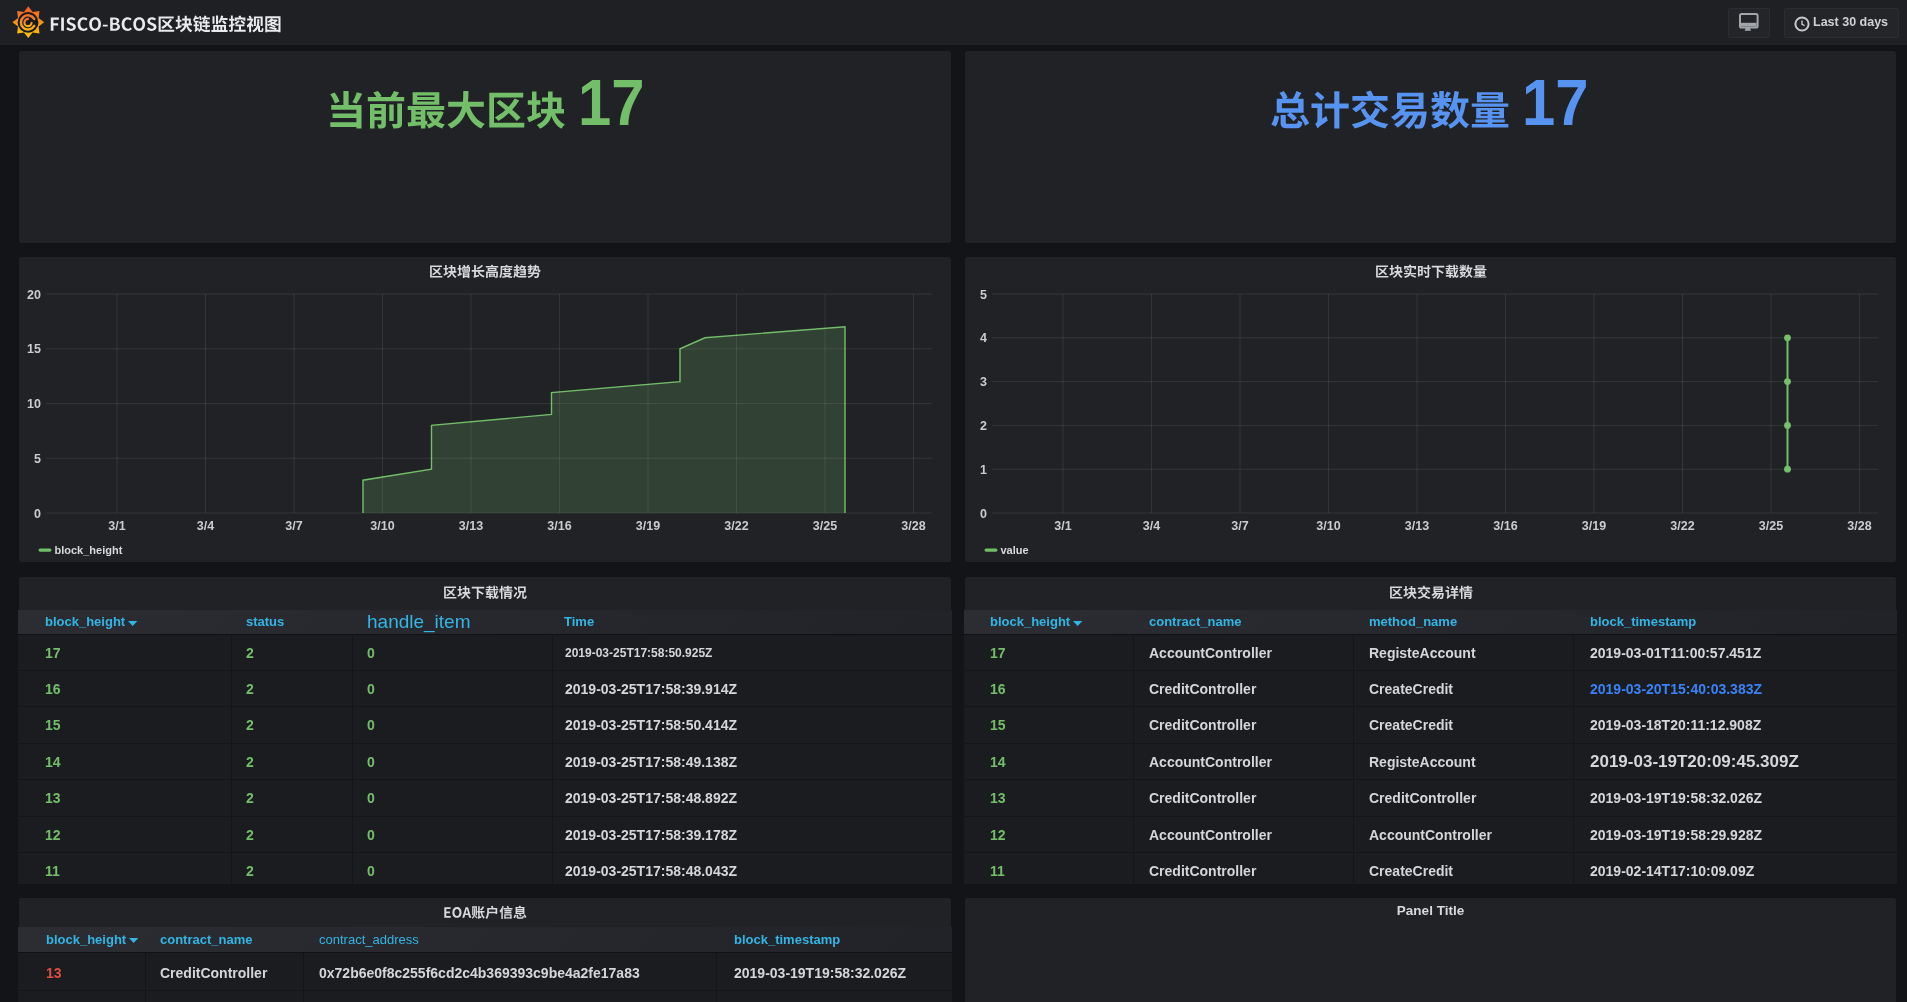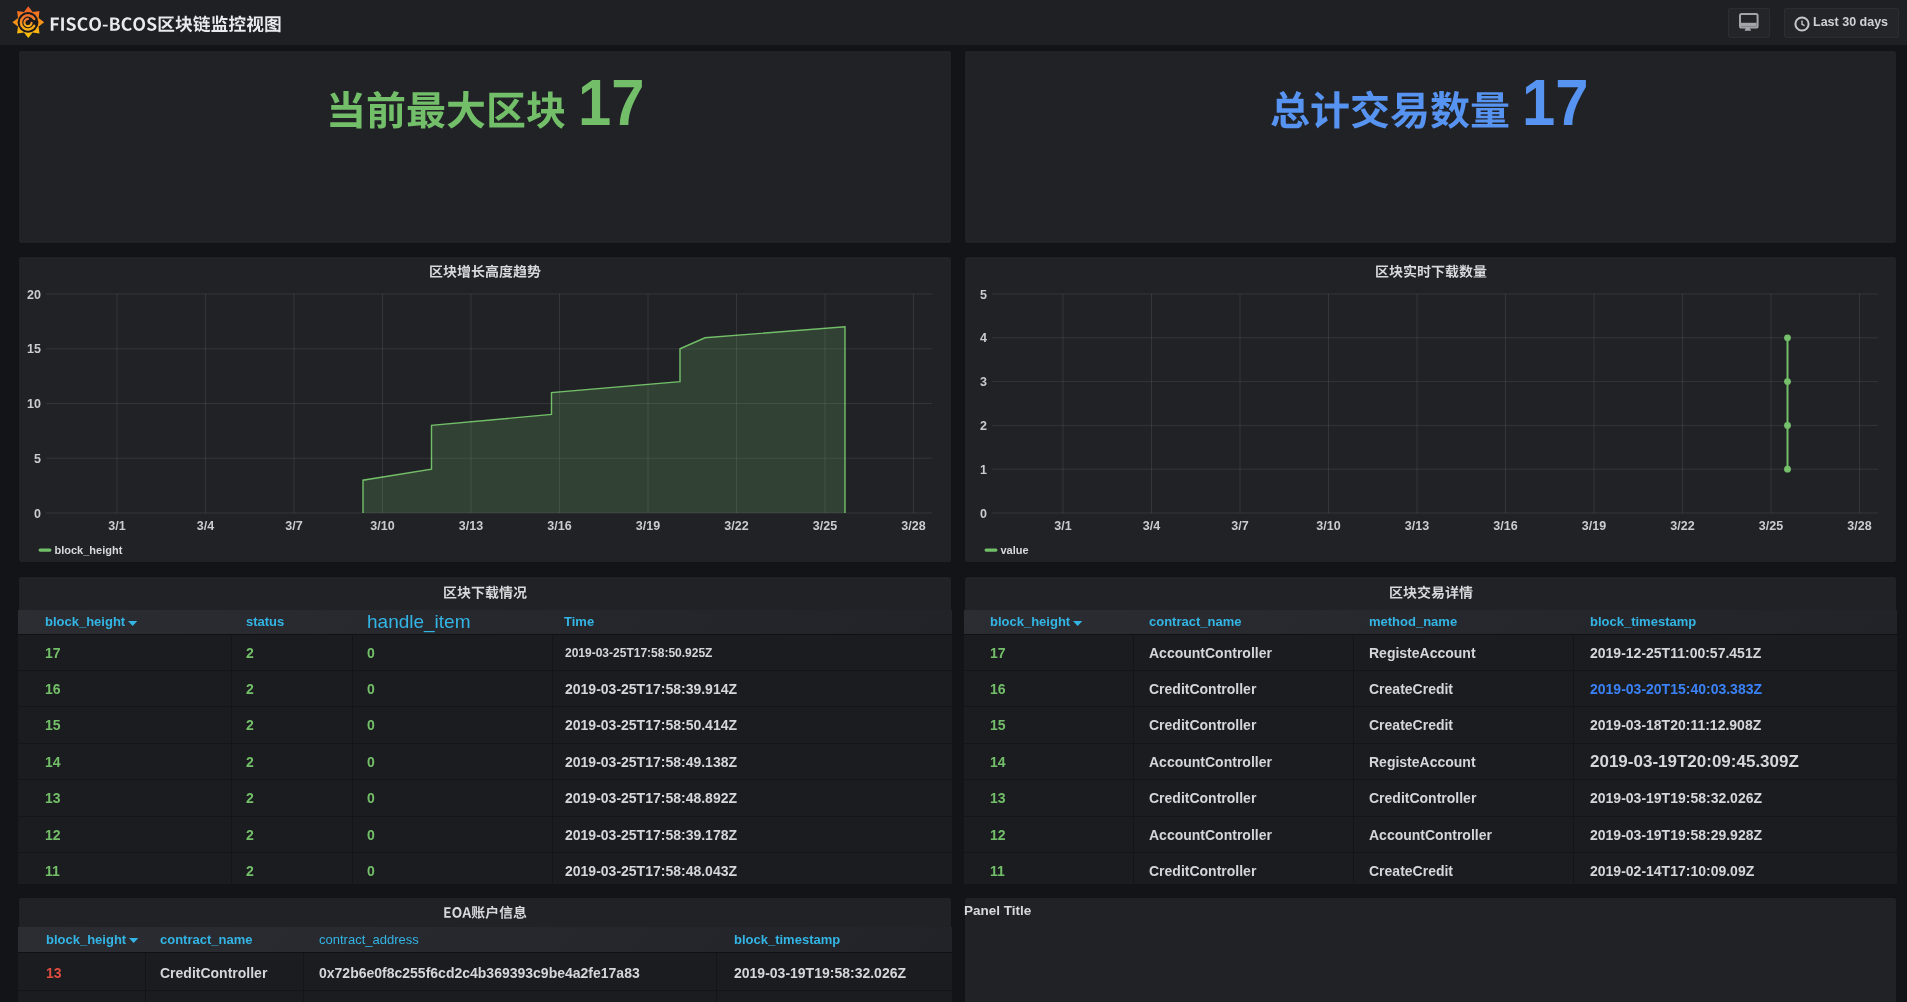--- a/index.html
+++ b/index.html
@@ -214,21 +214,21 @@
     <div style="position:absolute;left:1369px;top:610px;height:24.5px;line-height:24.5px;color:#33b5e5;font-size:13px;font-weight:bold">method_name</div>
     <div style="position:absolute;left:1590px;top:610px;height:24.5px;line-height:24.5px;color:#33b5e5;font-size:13px;font-weight:bold">block_timestamp</div>
     <div style="position:absolute;left:964px;top:634.5px;width:933px;height:249.5px;background:#1b1c1f"></div>
     <div style="position:absolute;left:1133px;top:634.5px;width:1px;height:249.5px;background:#141519"></div>
     <div style="position:absolute;left:1352.5px;top:634.5px;width:1px;height:249.5px;background:#141519"></div>
     <div style="position:absolute;left:1573px;top:634.5px;width:1px;height:249.5px;background:#141519"></div>
     <div style="position:absolute;left:964px;top:669.9px;width:933px;height:1px;background:#141519"></div>
     <div style="position:absolute;left:990px;top:634.5px;height:36.4px;line-height:36.4px;color:#73bf69;font-size:14px;font-weight:bold;white-space:nowrap">17</div>
     <div style="position:absolute;left:1149px;top:634.5px;height:36.4px;line-height:36.4px;color:#d5d6d8;font-size:14px;font-weight:bold;white-space:nowrap">AccountController</div>
     <div style="position:absolute;left:1369px;top:634.5px;height:36.4px;line-height:36.4px;color:#d5d6d8;font-size:14px;font-weight:bold;white-space:nowrap">RegisteAccount</div>
-    <div style="position:absolute;left:1590px;top:634.5px;height:36.4px;line-height:36.4px;color:#d5d6d8;font-size:14px;font-weight:bold;white-space:nowrap">2019-12-25T11:00:57.451Z</div>
+    <div style="position:absolute;left:1590px;top:634.5px;height:36.4px;line-height:36.4px;color:#d5d6d8;font-size:14px;font-weight:bold;white-space:nowrap">2019-03-01T11:00:57.451Z</div>
     <div style="position:absolute;left:964px;top:706.3px;width:933px;height:1px;background:#141519"></div>
     <div style="position:absolute;left:990px;top:670.9px;height:36.4px;line-height:36.4px;color:#73bf69;font-size:14px;font-weight:bold;white-space:nowrap">16</div>
     <div style="position:absolute;left:1149px;top:670.9px;height:36.4px;line-height:36.4px;color:#d5d6d8;font-size:14px;font-weight:bold;white-space:nowrap">CreditController</div>
     <div style="position:absolute;left:1369px;top:670.9px;height:36.4px;line-height:36.4px;color:#d5d6d8;font-size:14px;font-weight:bold;white-space:nowrap">CreateCredit</div>
     <div style="position:absolute;left:1590px;top:670.9px;height:36.4px;line-height:36.4px;color:#3b82f6;font-size:14px;font-weight:bold;white-space:nowrap">2019-03-20T15:40:03.383Z</div>
     <div style="position:absolute;left:964px;top:742.7px;width:933px;height:1px;background:#141519"></div>
     <div style="position:absolute;left:990px;top:707.3px;height:36.4px;line-height:36.4px;color:#73bf69;font-size:14px;font-weight:bold;white-space:nowrap">15</div>
     <div style="position:absolute;left:1149px;top:707.3px;height:36.4px;line-height:36.4px;color:#d5d6d8;font-size:14px;font-weight:bold;white-space:nowrap">CreditController</div>
     <div style="position:absolute;left:1369px;top:707.3px;height:36.4px;line-height:36.4px;color:#d5d6d8;font-size:14px;font-weight:bold;white-space:nowrap">CreateCredit</div>
     <div style="position:absolute;left:1590px;top:707.3px;height:36.4px;line-height:36.4px;color:#d5d6d8;font-size:14px;font-weight:bold;white-space:nowrap">2019-03-18T20:11:12.908Z</div>
@@ -271,13 +271,13 @@
     <div style="position:absolute;left:18px;top:989.5px;width:934px;height:1px;background:#141519"></div>
     <div style="position:absolute;left:46px;top:954.5px;height:37.5px;line-height:37.5px;color:#e24d42;font-size:14px;font-weight:bold;white-space:nowrap">13</div>
     <div style="position:absolute;left:160px;top:954.5px;height:37.5px;line-height:37.5px;color:#d5d6d8;font-size:14px;font-weight:bold;white-space:nowrap">CreditController</div>
     <div style="position:absolute;left:319px;top:954.5px;height:37.5px;line-height:37.5px;color:#d5d6d8;font-size:14px;font-weight:bold;white-space:nowrap">0x72b6e0f8c255f6cd2c4b369393c9be4a2fe17a83</div>
     <div style="position:absolute;left:734px;top:954.5px;height:37.5px;line-height:37.5px;color:#d5d6d8;font-size:14px;font-weight:bold;white-space:nowrap">2019-03-19T19:58:32.026Z</div>
 <svg style="position:absolute;left:442.8px;top:902.8px;overflow:visible" width="86" height="18" viewBox="0 0 86.4 18">
       <g transform="translate(0,14.7) scale(1.0)">
         <path d="M1.3 0.0H7.8V-1.7H3.3V-4.5H7.0V-6.2H3.3V-8.6H7.6V-10.4H1.3Z M14.0 0.2C16.7 0.2 18.6 -1.9 18.6 -5.2C18.6 -8.6 16.7 -10.6 14.0 -10.6C11.3 -10.6 9.4 -8.6 9.4 -5.2C9.4 -1.9 11.3 0.2 14.0 0.2ZM14.0 -1.6C12.5 -1.6 11.5 -3.0 11.5 -5.2C11.5 -7.4 12.5 -8.8 14.0 -8.8C15.5 -8.8 16.5 -7.4 16.5 -5.2C16.5 -3.0 15.5 -1.6 14.0 -1.6Z M19.3 0.0H21.4L22.2 -2.7H25.5L26.2 0.0H28.4L25.1 -10.4H22.7ZM22.6 -4.3 22.9 -5.4C23.2 -6.5 23.5 -7.7 23.8 -8.8H23.9C24.2 -7.7 24.4 -6.5 24.8 -5.4L25.1 -4.3Z M29.3 -11.4V-2.5H30.6V-10.0H32.9V-2.5H34.1V-11.4ZM39.9 -11.4C39.3 -10.1 38.2 -8.9 37.1 -8.1C37.5 -7.8 38.1 -7.2 38.3 -6.9C39.5 -7.8 40.7 -9.3 41.4 -10.8ZM31.1 -9.4V-5.2C31.1 -3.5 30.9 -1.1 28.8 0.2C29.1 0.4 29.5 0.8 29.6 1.1C30.7 0.4 31.4 -0.5 31.8 -1.6C32.4 -0.8 33.1 0.2 33.4 0.8L34.4 -0.0C34.1 -0.7 33.3 -1.7 32.7 -2.4L31.9 -1.8C32.3 -2.9 32.4 -4.1 32.4 -5.2V-9.4ZM35.3 1.3C35.6 1.1 36.0 0.9 38.7 -0.2C38.7 -0.6 38.6 -1.3 38.6 -1.7L36.9 -1.1V-5.2H37.7C38.3 -2.6 39.3 -0.3 40.9 1.0C41.2 0.5 41.7 -0.1 42.1 -0.4C40.7 -1.3 39.8 -3.1 39.3 -5.2H41.7V-6.7H36.9V-11.6H35.3V-6.7H34.4V-5.2H35.3V-1.1C35.3 -0.5 34.9 -0.2 34.6 0.0C34.9 0.3 35.2 0.9 35.3 1.3Z M46.1 -8.2H52.8V-6.0H46.1V-6.6ZM48.2 -11.6C48.5 -11.0 48.7 -10.3 48.9 -9.8H44.4V-6.6C44.4 -4.6 44.2 -1.7 42.7 0.3C43.1 0.5 43.9 1.1 44.2 1.4C45.4 -0.2 45.9 -2.5 46.1 -4.5H52.8V-3.7H54.5V-9.8H49.9L50.7 -10.0C50.5 -10.6 50.2 -11.4 49.9 -12.0Z M61.7 -7.6V-6.3H68.8V-7.6ZM61.7 -5.6V-4.3H68.8V-5.6ZM61.5 -3.5V1.2H62.9V0.8H67.5V1.2H69.0V-3.5ZM62.9 -0.5V-2.1H67.5V-0.5ZM63.9 -11.4C64.2 -10.9 64.6 -10.2 64.8 -9.7H60.7V-8.3H69.8V-9.7H65.5L66.4 -10.1C66.2 -10.6 65.7 -11.4 65.3 -11.9ZM59.7 -11.8C59.0 -9.9 57.9 -7.9 56.7 -6.6C57.0 -6.2 57.4 -5.3 57.6 -4.9C57.9 -5.3 58.2 -5.8 58.6 -6.2V1.3H60.1V-8.9C60.5 -9.7 60.9 -10.6 61.2 -11.4Z M74.5 -7.5H80.1V-6.9H74.5ZM74.5 -5.7H80.1V-5.0H74.5ZM74.5 -9.4H80.1V-8.7H74.5ZM73.9 -2.9V-1.0C73.9 0.5 74.4 1.0 76.4 1.0C76.8 1.0 78.6 1.0 79.1 1.0C80.6 1.0 81.1 0.5 81.3 -1.4C80.9 -1.5 80.2 -1.8 79.8 -2.0C79.7 -0.7 79.6 -0.5 78.9 -0.5C78.4 -0.5 76.9 -0.5 76.6 -0.5C75.7 -0.5 75.6 -0.6 75.6 -1.0V-2.9ZM80.8 -2.8C81.4 -1.8 82.0 -0.5 82.2 0.3L83.8 -0.4C83.6 -1.2 82.9 -2.5 82.2 -3.4ZM72.1 -3.1C71.8 -2.2 71.3 -1.0 70.8 -0.2L72.3 0.6C72.8 -0.3 73.3 -1.6 73.6 -2.5ZM76.2 -3.3C76.8 -2.7 77.5 -1.7 77.8 -1.1L79.2 -1.9C78.9 -2.5 78.3 -3.2 77.7 -3.8H81.8V-10.7H77.9C78.1 -11.0 78.3 -11.4 78.5 -11.8L76.5 -12.0C76.4 -11.6 76.3 -11.1 76.1 -10.7H72.9V-3.8H76.9Z" fill="#d8d9da"></path>
       </g>
     </svg>
-<div style="position:absolute;left:964px;top:897px;width:933px;height:28px;line-height:28px;color:#d8d9da;font-size:13.5px;font-weight:bold">Panel Title</div>
+<div style="position:absolute;left:964px;top:897px;width:933px;height:28px;line-height:28px;text-align:center;color:#d8d9da;font-size:13.5px;font-weight:bold">Panel Title</div>
 </div>
 </body></html>

